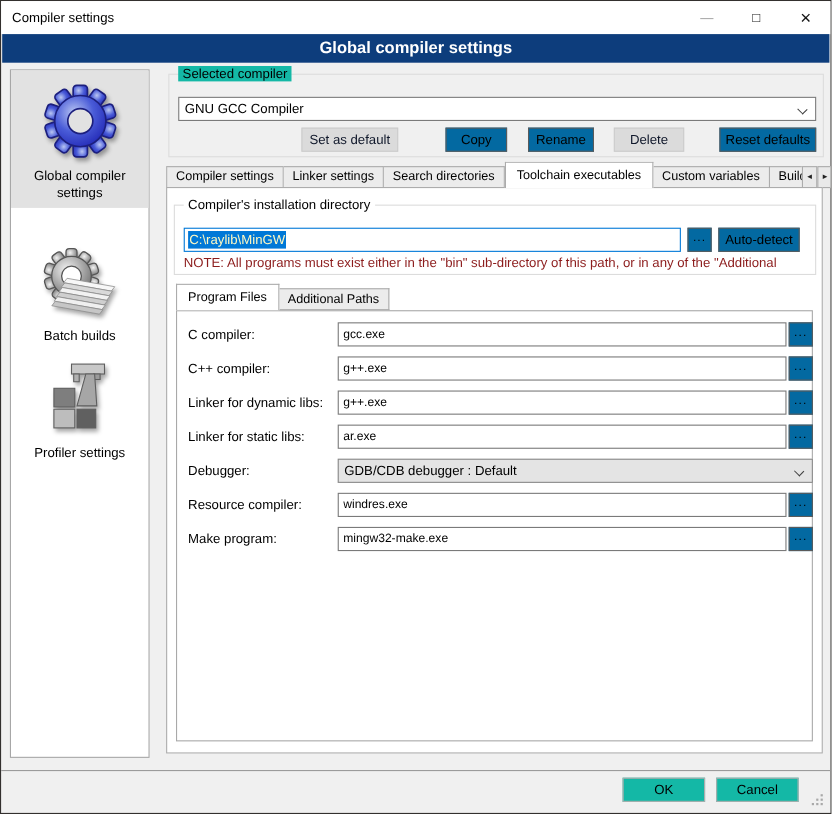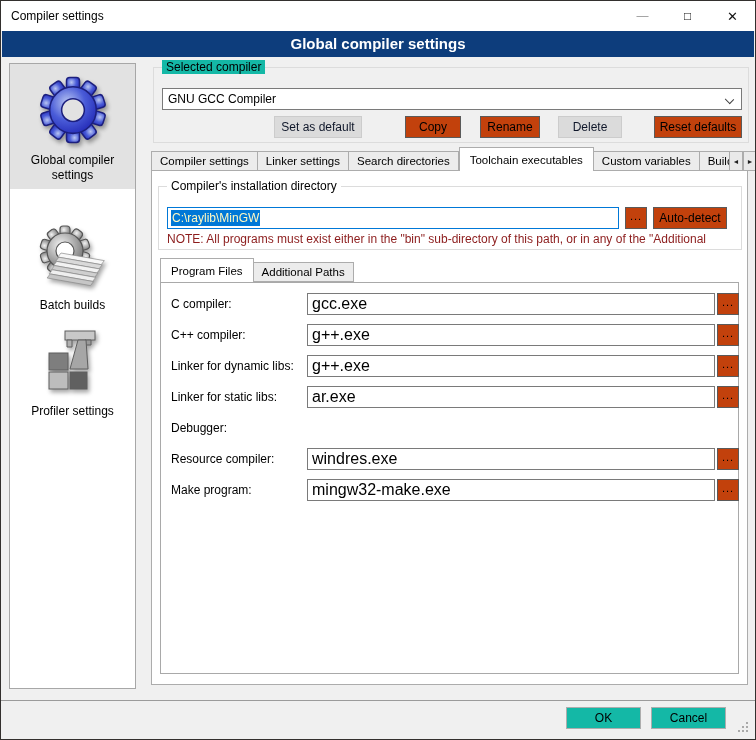--- a/index.html
+++ b/index.html
@@ -42,21 +42,21 @@
   .combo { position:absolute; height:22px; background:#fff; border:1px solid #7a7a7a;
            display:flex; align-items:center; padding:0 22px 0 5px; cursor:default; }
   .combo .chev { position:absolute; right:8px; top:7px; width:7px; height:7px;
                  border-right:1.5px solid #404040; border-bottom:1.5px solid #404040;
                  transform:rotate(45deg) scale(1,0.9); }
   #compiler-combo { left:8px; top:20px; width:580px; }
   .combo.gray { background:#e4e4e4; border-color:#8a8a8a; }
 
   .btn { display:flex; align-items:center; justify-content:center; height:22px;
          background:#14b8a6; border:1px solid #adadad; font-size:12px; cursor:default; }
-  .btn.dark { background:#c2410c; border-color:#5a5a5a; }
+  .btn.dark { background:#0369a1; border-color:#5a5a5a; }
   .btn.disabled { background:#dbdbdb; border-color:#cccccc; color:#0f172a; }
 
   #compiler-btnrow { position:absolute; left:8px; top:48px; width:580px; height:22px; }
   #btn-setdefault { position:absolute; left:112px; width:88px; }
   #btn-copy       { position:absolute; left:243px; width:56px; }
   #btn-rename     { position:absolute; left:318px; width:60px; }
   #btn-delete     { position:absolute; left:396px; width:64px;text-align:center; }
   #btn-reset      { position:absolute; left:492px; width:88px; }
 
   
@@ -93,21 +93,21 @@
 
   
   #subtabs { position:absolute; left:8px; top:87px; height:24px; display:flex; align-items:flex-end; }
   #inner-panel { position:absolute; left:8px; top:111px; width:579px; height:392px;
                  background:#fff; border:1px solid #a9a9a9; }
 
   .frow { position:absolute; left:0; width:100%; height:22px; }
   .frow .flabel { position:absolute; left:10px; top:4px; font-size:12px; }
   .frow .ffield { position:absolute; left:146px; top:0; width:408px; height:22px;
                   border:1px solid #7a7a7a; background:#fff; font-family:"Liberation Sans",sans-serif;
-                  font-size:16px; padding:0 4px; }
+                  font-size:11px; padding:0 4px; }
   .frow .fbrowse { position:absolute; left:556px; top:0; width:22px; }
   .frow .fselect { left:146px; width:432px; top:0; }
   .dots { letter-spacing:1px; font-size:11px; margin-top:-4px; }
 
   
   #footer-sep { position:absolute; left:0; top:699px; width:100%; height:1px; background:#9b9b9b; }
   #btn-ok { position:absolute; left:565px; top:706px; width:75px; }
   #btn-cancel { position:absolute; left:650px; top:706px; width:75px; }
   #grip { position:absolute; right:5px; bottom:5px; width:12px; height:12px; }
   #grip i { position:absolute; left:8px; top:0; width:2px; height:2px; background:#a9a9a9;
@@ -303,20 +303,24 @@
       <div class="frow" style="top:103px">
         <span class="flabel">Linker for static libs:</span>
         <input class="ffield" type="text" value="ar.exe" style="">
         <div class="btn dark fbrowse">
             <span class="dots">...</span>
           </div>
       </div>
 
       <div class="frow" style="top:134px">
         <span class="flabel">Debugger:</span>
+        <div class="combo gray fselect" style="position:absolute">
+          <span>GDB/CDB debugger : Default</span>
+          <span class="chev"></span>
+        </div>
       </div>
 
       <div class="frow" style="top:165px">
         <span class="flabel">Resource compiler:</span>
         <input class="ffield" type="text" value="windres.exe" style="">
         <div class="btn dark fbrowse">
             <span class="dots">...</span>
           </div>
       </div>
 

